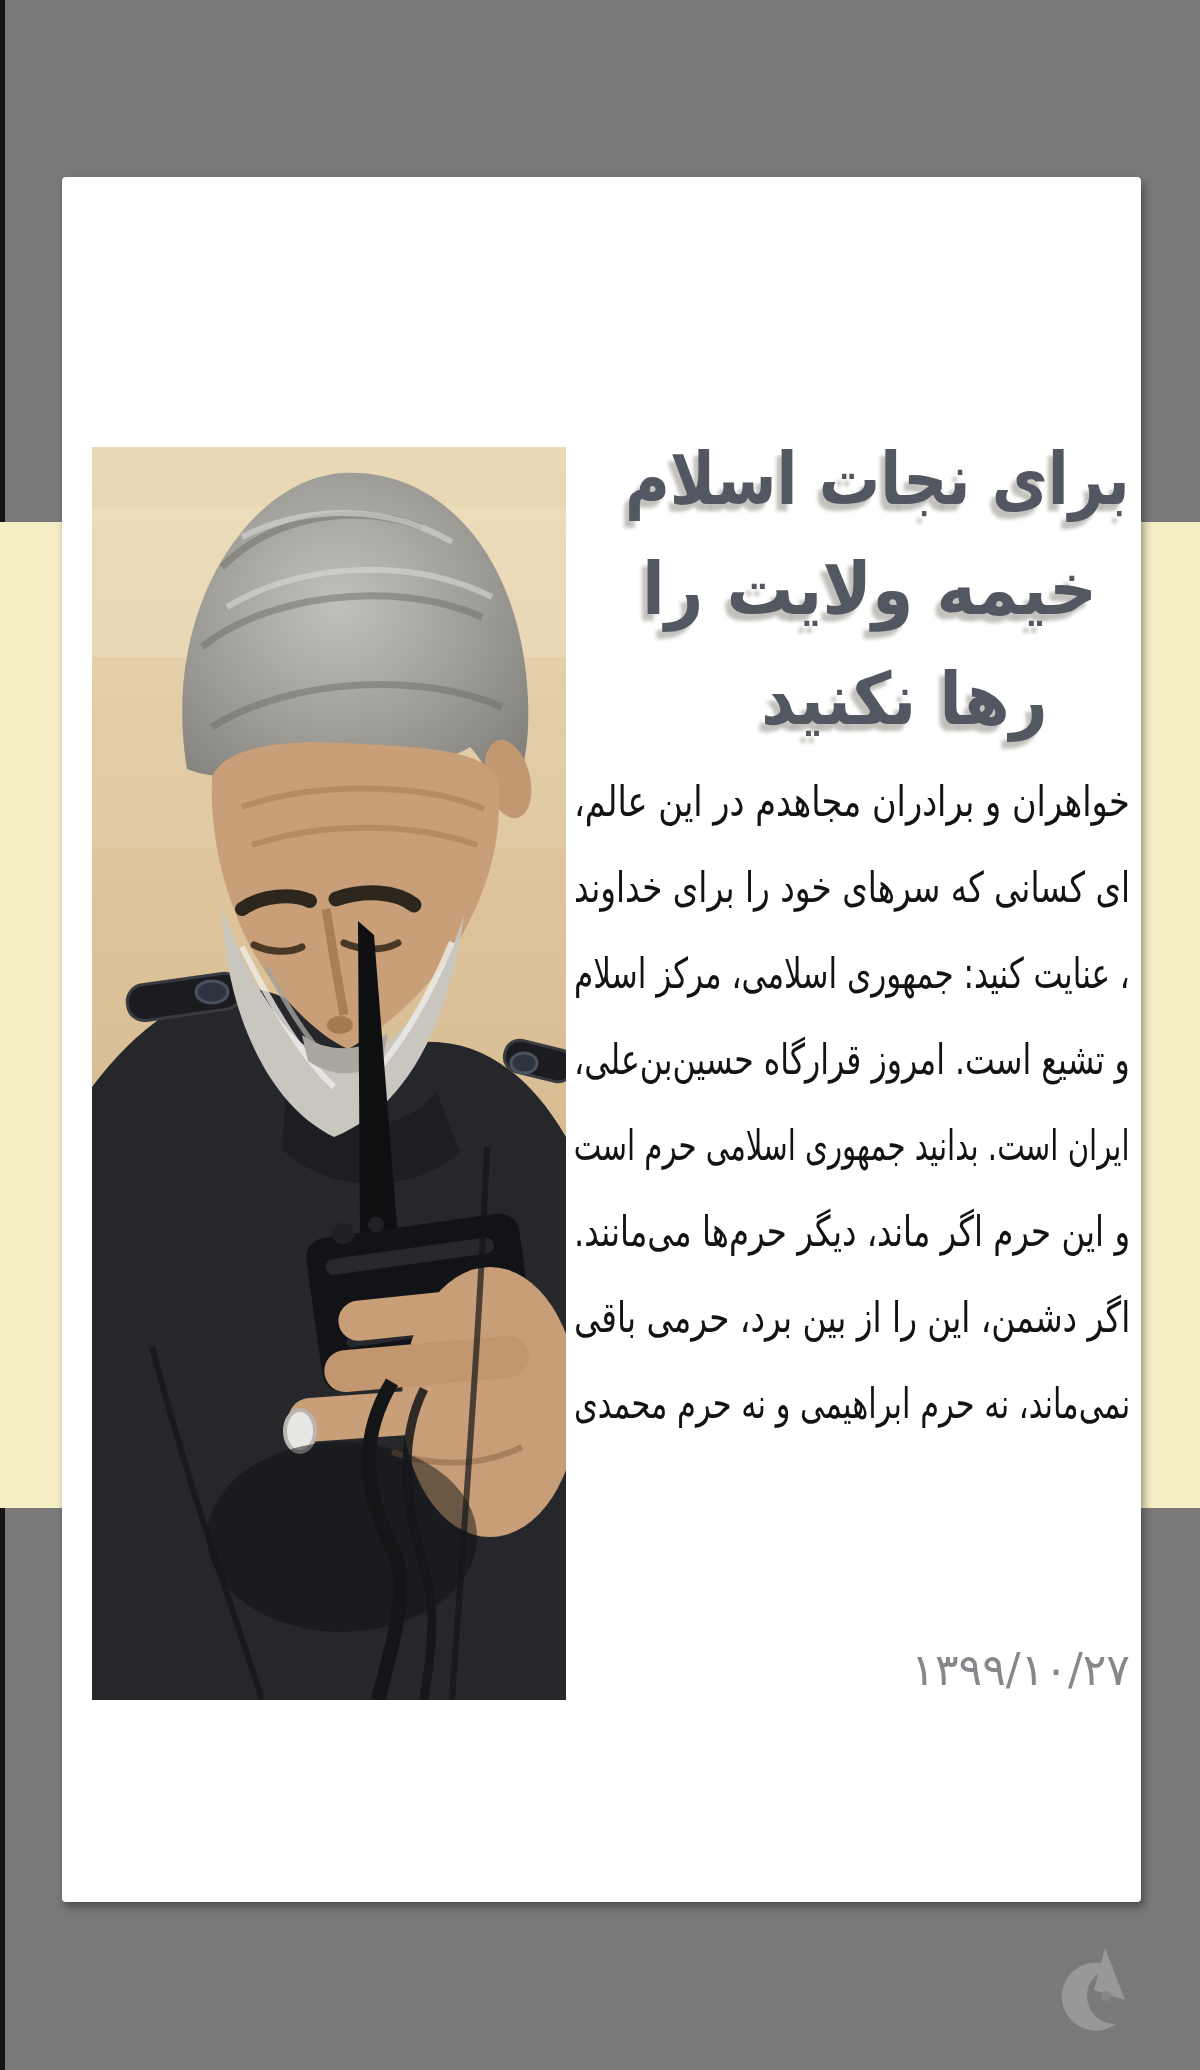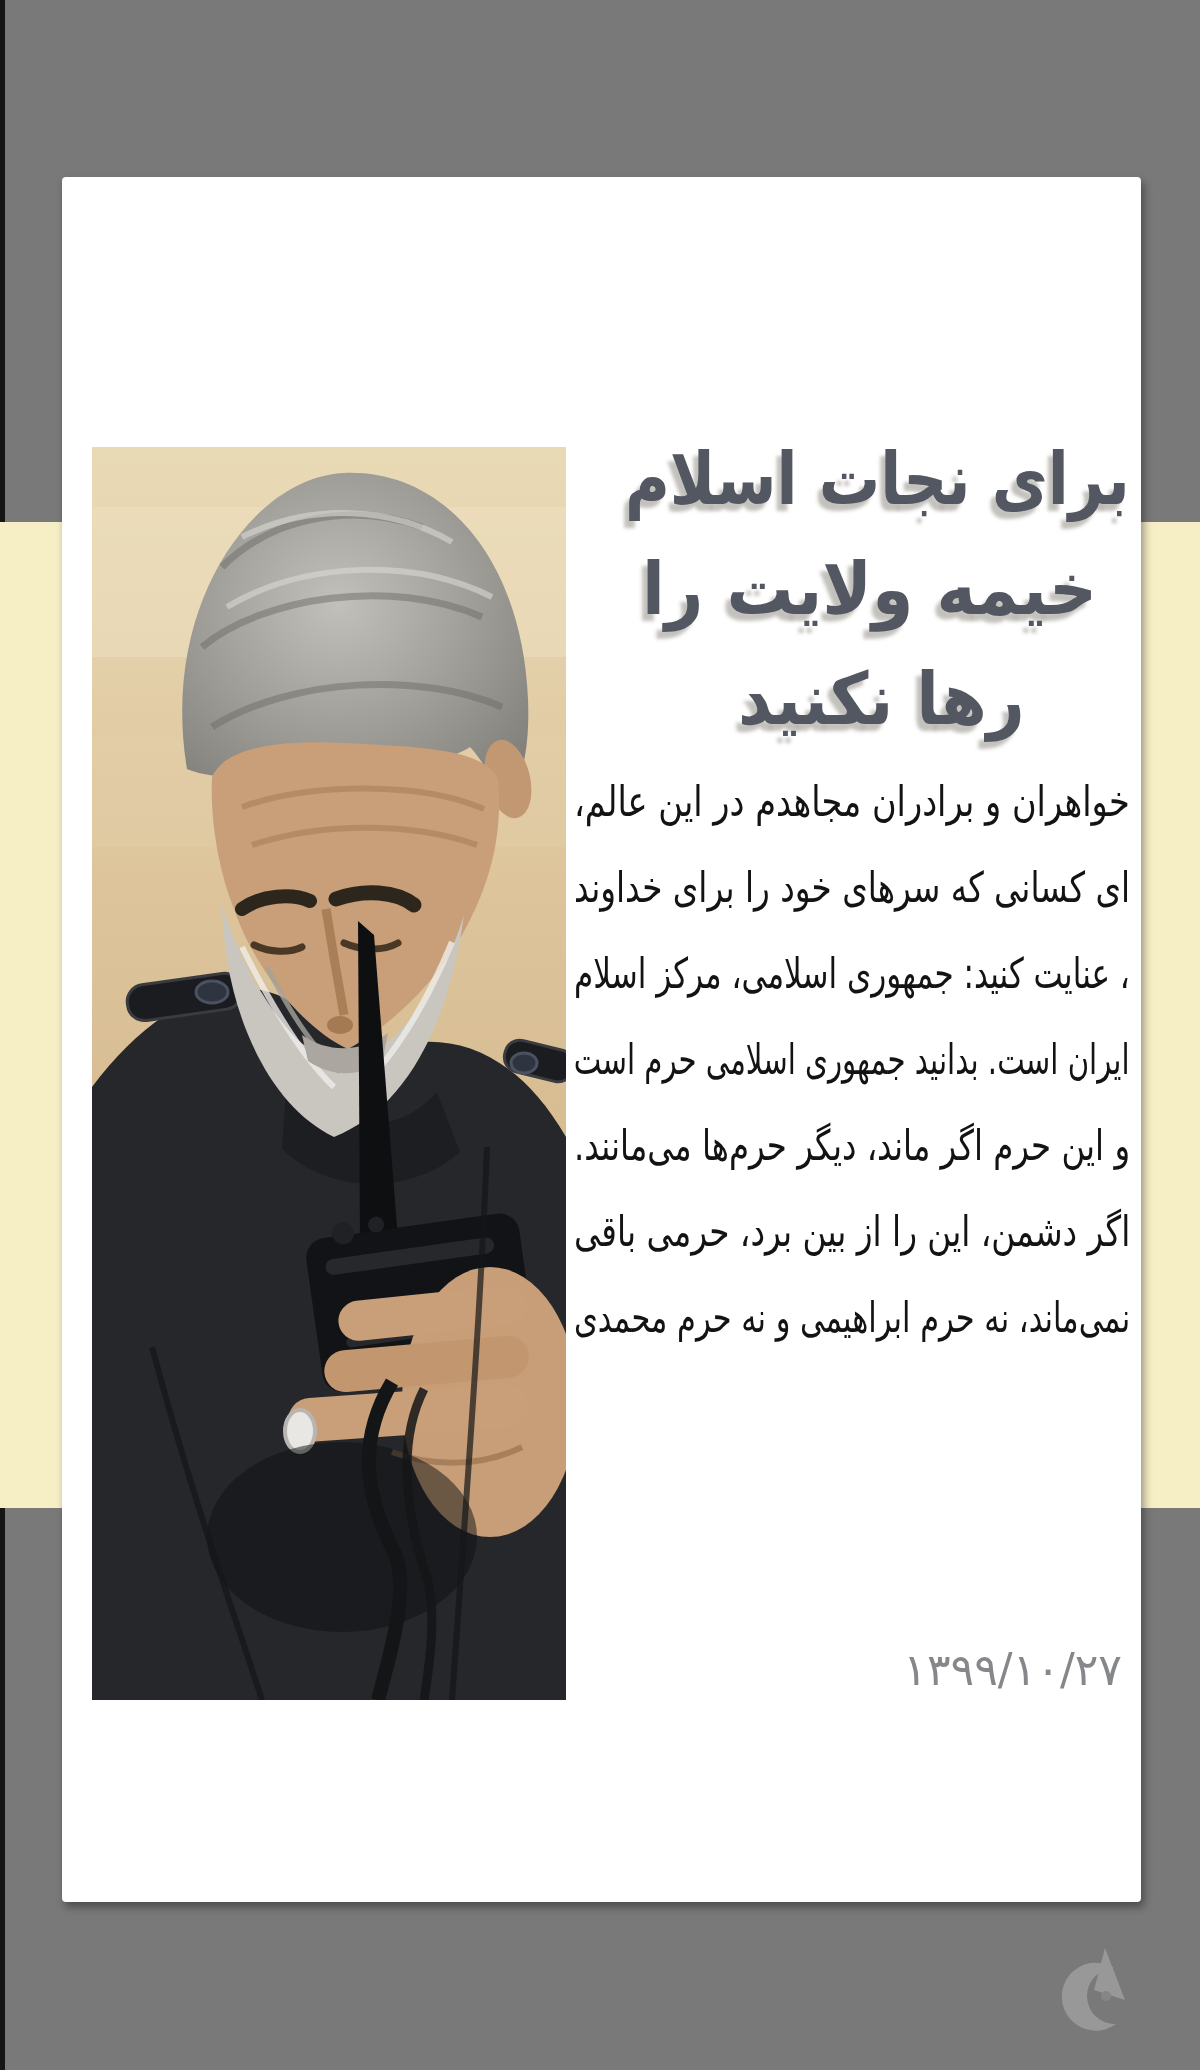--- a/index.html
+++ b/index.html
@@ -15,25 +15,25 @@
         background:#ffffff;border-radius:4px;
         box-shadow:3px 5px 8px rgba(0,0,0,.38);}
   
   #photo{position:absolute;left:30px;top:270px;width:474px;height:1253px;overflow:hidden;}
   #photo svg{display:block;width:100%;height:100%;}
   #title-block{position:absolute;top:248px;right:11px;width:520px;direction:rtl;}
   .tline{height:110px;line-height:108px;font-size:72px;font-weight:bold;color:#535761;
          text-shadow:-6px 7px 4px rgba(96,92,78,.38);overflow:visible;}
   .t1{width:505px;margin-right:0;}
   .t2{width:455px;margin-right:33px;}
-  .t3{width:287px;margin-right:105px;}
+  .t3{width:287px;margin-right:82px;}
   #body-block{position:absolute;top:582px;right:11px;width:556px;direction:rtl;}
   .bline{width:556px;height:86px;line-height:86px;font-size:42px;color:#131313;}
   .measure{display:inline-block;white-space:nowrap;transform-origin:right center;}
-  #date-line{position:absolute;top:1467px;right:19px;font-size:44px;letter-spacing:2px;
+  #date-line{position:absolute;top:1467px;right:11px;font-size:44px;letter-spacing:2px;
              color:#85878b;direction:rtl;white-space:nowrap;}
   
   #watermark{position:absolute;left:1050px;top:1944px;width:84px;height:92px;opacity:.75;}
 </style>
 </head>
 <body>
 
 <div id="stage">
 
   <div id="cream-band"></div>
@@ -124,20 +124,21 @@
     <div id="title-block">
       <div class="tline t1"><span class="measure" style="transform: scaleX(0.850168);">برای نجات اسلام</span></div>
       <div class="tline t2"><span class="measure" style="transform: scaleX(0.92668);">خیمه ولایت را</span></div>
       <div class="tline t3"><span class="measure" style="transform: scaleX(0.916933);">رها نکنید</span></div>
     </div>
 
     <div id="body-block">
       <div class="bline"><span class="measure" style="transform: scaleX(0.8);">خواهران و برادران مجاهدم در این عالم،</span></div>
       <div class="bline"><span class="measure" style="transform: scaleX(0.777622);">ای کسانی که سرهای خود را برای خداوند</span></div>
       <div class="bline"><span class="measure" style="transform: scaleX(0.73838);">، عنایت کنید: جمهوری اسلامی، مرکز اسلام</span></div>
+      <div class="bline"><span class="measure" style="transform: scaleX(0.751351);">و تشیع است. امروز قرارگاه حسین‌بن‌علی،</span></div>
       <div class="bline"><span class="measure" style="transform: scaleX(0.695);">ایران است. بدانید جمهوری اسلامی حرم است</span></div>
       <div class="bline"><span class="measure" style="transform: scaleX(0.771151);">و این حرم اگر ماند، دیگر حرم‌ها می‌مانند.</span></div>
       <div class="bline"><span class="measure" style="transform: scaleX(0.778711);">اگر دشمن، این را از بین برد، حرمی باقی</span></div>
       <div class="bline"><span class="measure" style="transform: scaleX(0.724902);">نمی‌ماند، نه حرم ابراهیمی و نه حرم محمدی</span></div>
     </div>
 
     <div id="date-line">۱۳۹۹/۱۰/۲۷</div>
   </div>
 
   <div id="watermark">

